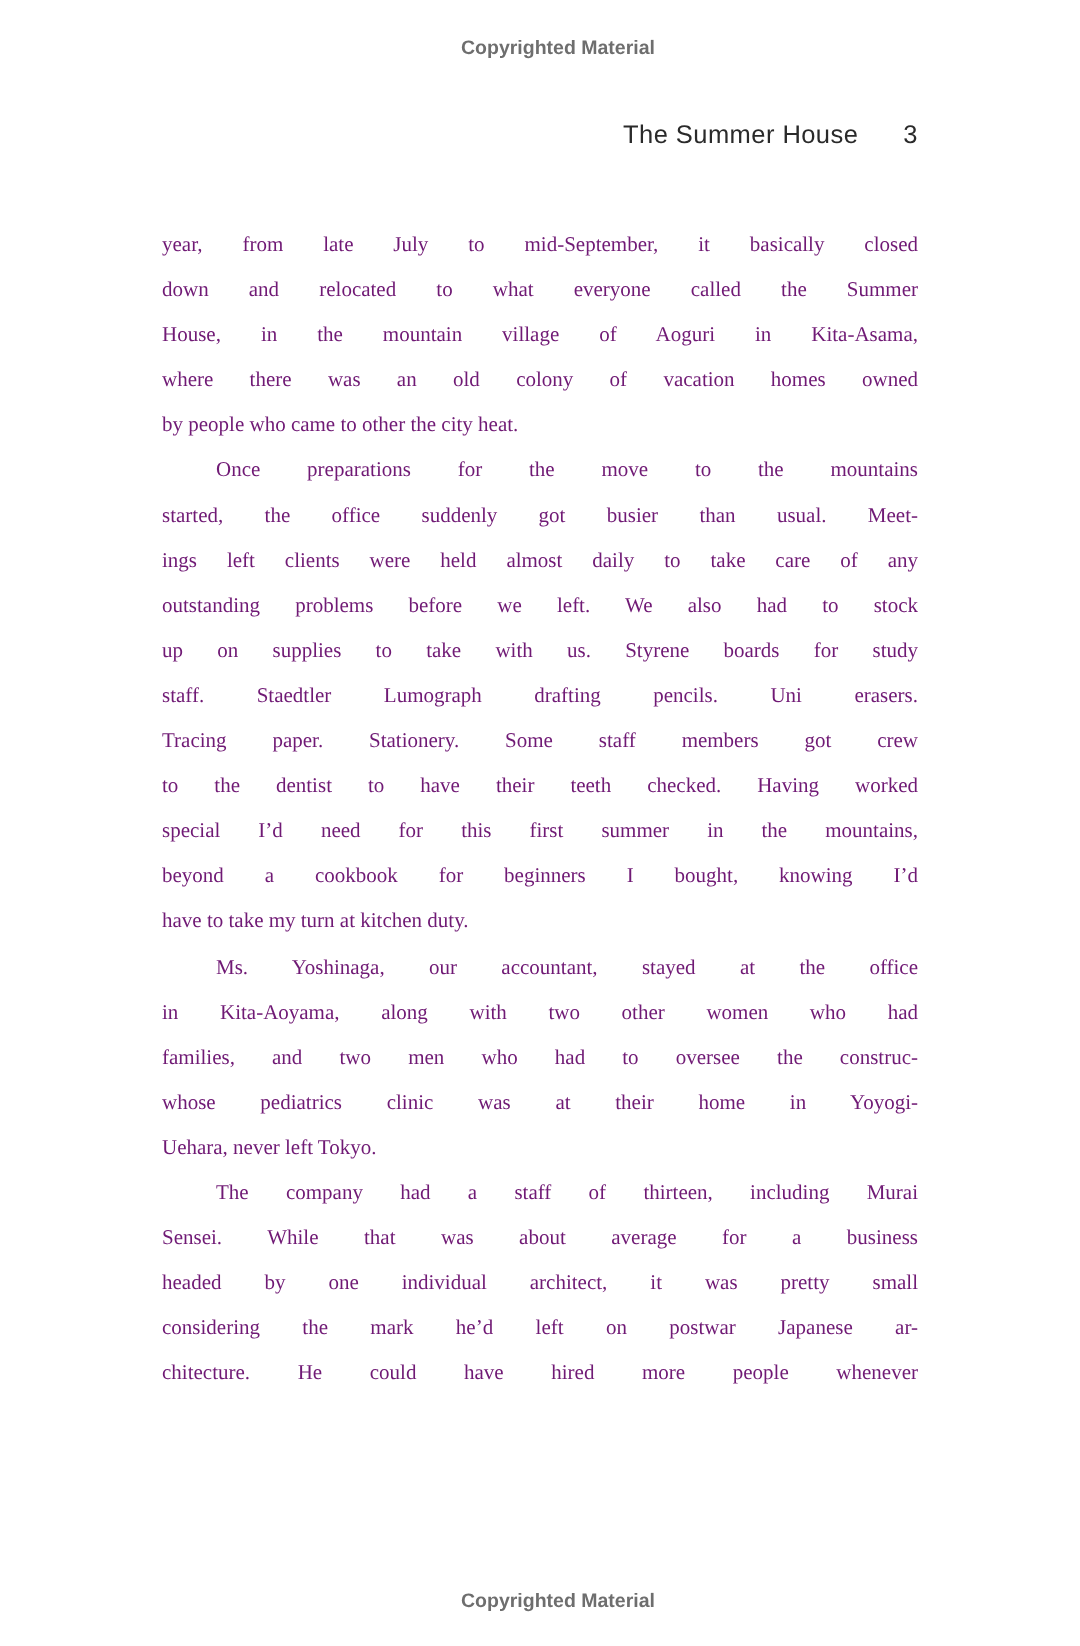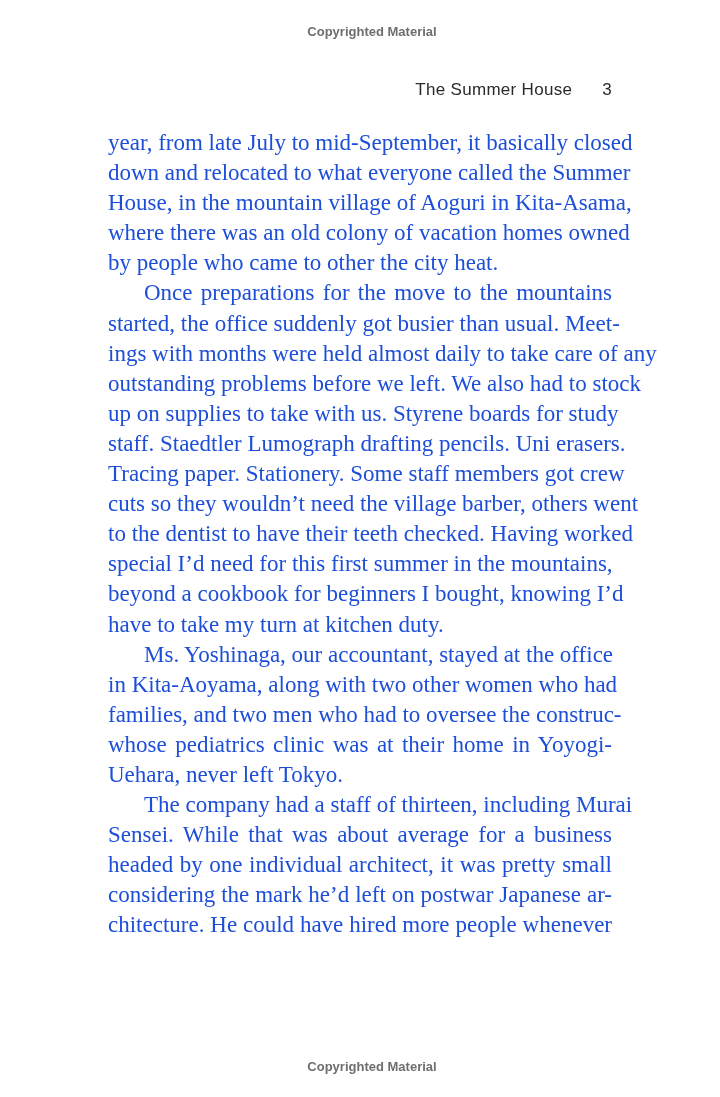--- a/index.html
+++ b/index.html
@@ -35,26 +35,26 @@
       font-size: 17px;
       color: #2a2a2a;
       letter-spacing: 0.3px;
       display: flex;
       align-items: flex-end;
     }
     .running-head .title { margin-right: 30px; }
 
     .body-text {
       position: absolute;
-      top: 128px;
+      top: 149px;
       left: 108px;
       width: 504px;
       font-family: "Liberation Serif", serif;
-      font-size: 23px;
-      color: #1d4ed8;
+      font-size: 14px;
+      color: #701a75;
     }
     .line {
       height: 30.1px;
       line-height: 30.1px;
       white-space: nowrap;
       text-align: justify;
       text-align-last: justify;
     }
     .line.last {
       text-align-last: left;
@@ -79,26 +79,25 @@
     <div class="line">year, from late July to mid-September, it basically closed</div>
     <div class="line">down and relocated to what everyone called the Summer</div>
     <div class="line">House, in the mountain village of Aoguri in Kita-Asama,</div>
     <div class="line">where there was an old colony of vacation homes owned</div>
     <div class="line last">by people who came to other the city heat.</div>
   </div>
 
   <div>
     <div class="line indent">Once preparations for the move to the mountains</div>
     <div class="line">started, the office suddenly got busier than usual. Meet-</div>
-    <div class="line">ings with months were held almost daily to take care of any</div>
+    <div class="line">ings left clients were held almost daily to take care of any</div>
     <div class="line">outstanding problems before we left. We also had to stock</div>
     <div class="line">up on supplies to take with us. Styrene boards for study</div>
     <div class="line">staff. Staedtler Lumograph drafting pencils. Uni erasers.</div>
     <div class="line">Tracing paper. Stationery. Some staff members got crew</div>
-    <div class="line">cuts so they wouldn’t need the village barber, others went</div>
     <div class="line">to the dentist to have their teeth checked. Having worked</div>
     <div class="line">special I’d need for this first summer in the mountains,</div>
     <div class="line">beyond a cookbook for beginners I bought, knowing I’d</div>
     <div class="line last">have to take my turn at kitchen duty.</div>
   </div>
 
   <div>
     <div class="line indent">Ms. Yoshinaga, our accountant, stayed at the office</div>
     <div class="line">in Kita-Aoyama, along with two other women who had</div>
     <div class="line">families, and two men who had to oversee the construc-</div>

